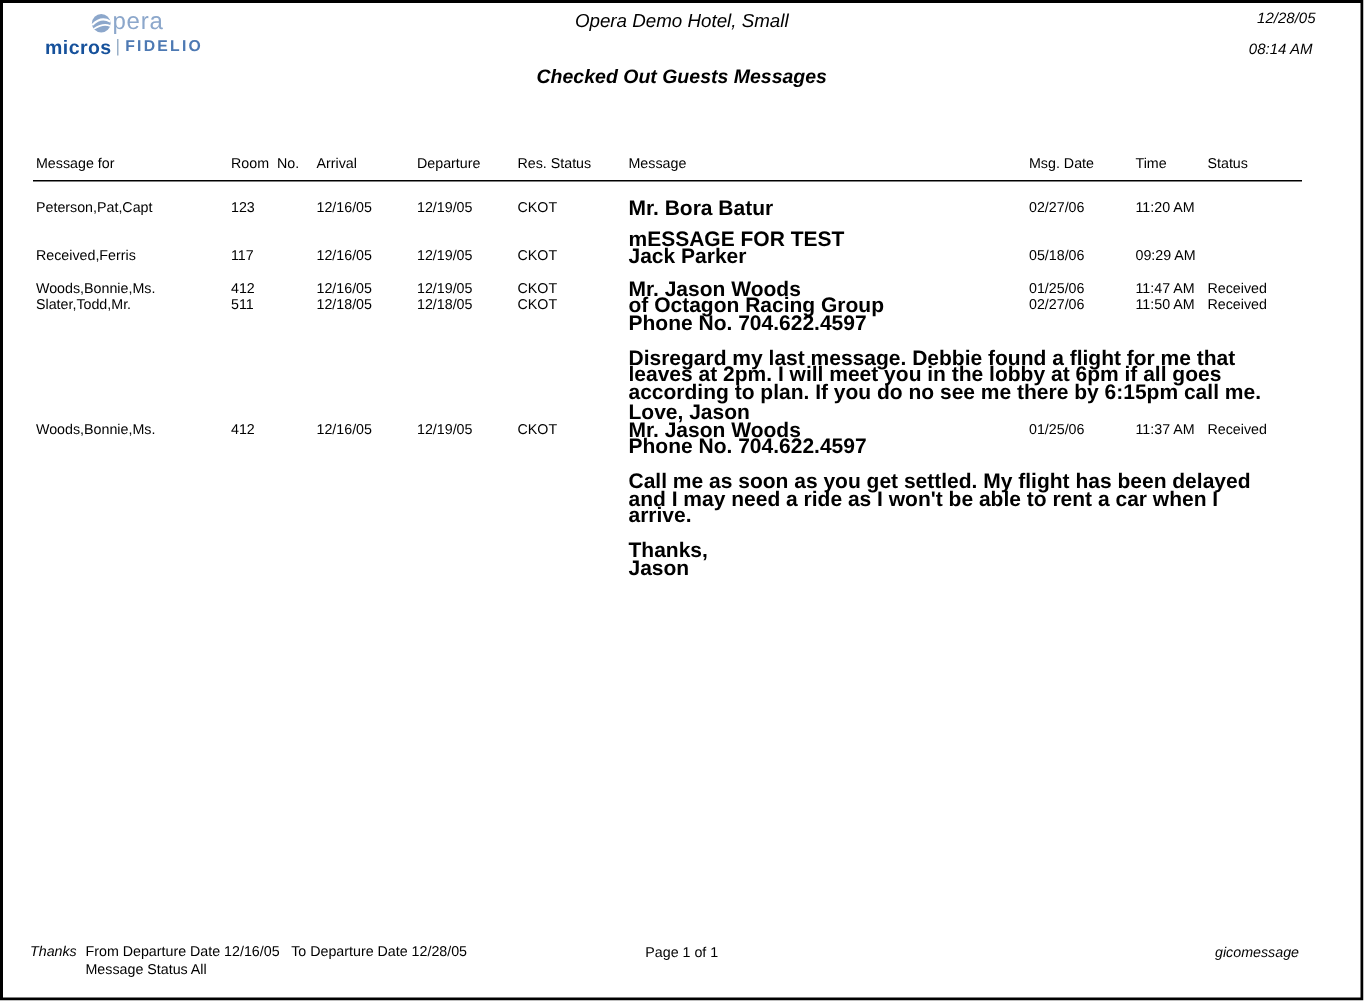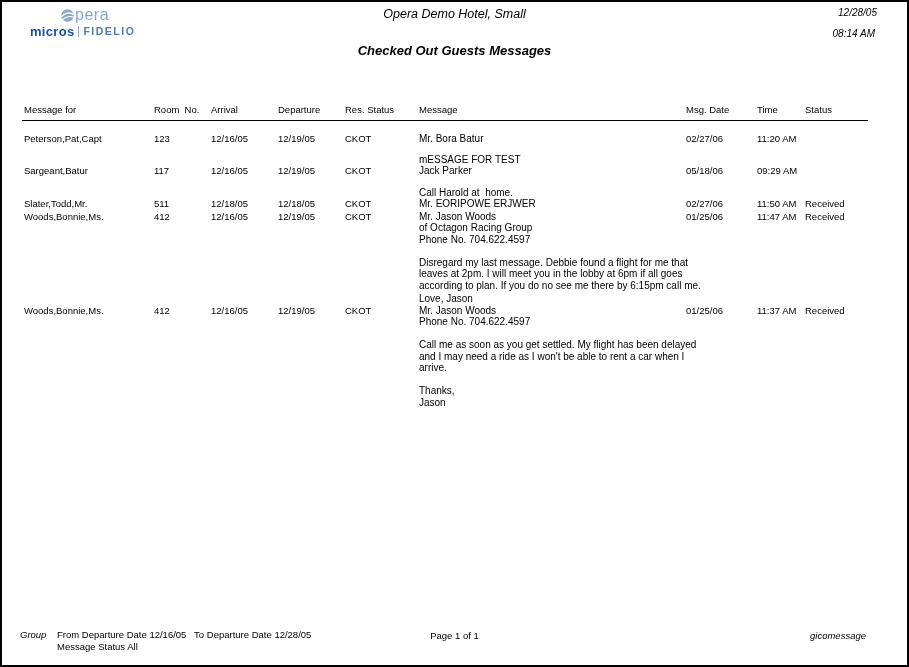--- a/index.html
+++ b/index.html
@@ -21,21 +21,21 @@
   .report-title{position:absolute;top:41px;left:0;right:0;text-align:center;font-style:italic;font-weight:bold;font-size:13px;}
   .hdr-date{position:absolute;top:5px;right:30px;font-style:italic;font-size:10px;}
   .hdr-time{position:absolute;top:26px;right:32px;font-style:italic;font-size:10px;}
   
   .thead{position:absolute;top:102px;left:0;right:0;height:16px;}
   .hcell{position:absolute;font-size:9.5px;white-space:pre;}
   .rule{position:absolute;top:118px;left:20px;width:846px;height:1px;background:#000;}
   .rows{position:absolute;top:119px;left:0;right:0;}
   .row{position:relative;}
   .cell{position:absolute;font-size:9.5px;line-height:11.5px;white-space:pre;}
-  .cell-message{margin-left:417px;width:268px;font-size:10px;}
+  .cell-message{margin-left:417px;width:268px;font-size:14px;font-weight:bold;}
   .msg-line{height:11.5px;line-height:11.5px;white-space:pre;}
   .c0{left:22px}.c1{left:152px}.c2{left:209px}.c3{left:276px}.c4{left:343px}
   .c5{left:417px}.c6{left:684px}.c7{left:755px}.c8{left:803px}
   
   .footer-filter-label{position:absolute;left:18px;top:627px;font-style:italic;font-size:9.5px;}
   .footer-filter-1{position:absolute;left:55px;top:627px;font-size:9.5px;white-space:pre;}
   .footer-filter-2{position:absolute;left:55px;top:639px;font-size:9.5px;}
   .footer-page{position:absolute;left:0;right:0;top:628px;text-align:center;font-size:9.5px;}
   .footer-code{position:absolute;right:41px;top:628px;font-style:italic;font-size:9.5px;}
 </style>
@@ -88,43 +88,39 @@
         <span class="cell c3" style="top: 0px;">12/19/05</span>
         <span class="cell c4" style="top: 0px;">CKOT</span>
         <div class="cell-message">
           <div class="msg-line">Mr. Bora Batur</div>
         </div>
         <span class="cell c6" style="top: 0px;">02/27/06</span>
         <span class="cell c7" style="top: 0px;">11:20 AM</span>
         <span class="cell c8" style="top: 0px;"></span>
       </div>
       <div class="row" style="margin-top: 9px;">
-        <span class="cell c0" style="top: 11.5px;">Sargeant,Batur</span>
+        <span class="cell c0" style="top: 11.5px;">Received,Ferris</span>
         <span class="cell c1" style="top: 11.5px;">117</span>
         <span class="cell c2" style="top: 11.5px;">12/16/05</span>
         <span class="cell c3" style="top: 11.5px;">12/19/05</span>
         <span class="cell c4" style="top: 11.5px;">CKOT</span>
         <div class="cell-message">
           <div class="msg-line">mESSAGE FOR TEST</div>
           <div class="msg-line">Jack Parker</div>
         </div>
         <span class="cell c6" style="top: 11.5px;">05/18/06</span>
         <span class="cell c7" style="top: 11.5px;">09:29 AM</span>
         <span class="cell c8" style="top: 11.5px;"></span>
       </div>
       <div class="row" style="margin-top: 10px;">
         <span class="cell c0" style="top: 11.5px;">Slater,Todd,Mr.</span>
         <span class="cell c1" style="top: 11.5px;">511</span>
         <span class="cell c2" style="top: 11.5px;">12/18/05</span>
         <span class="cell c3" style="top: 11.5px;">12/18/05</span>
         <span class="cell c4" style="top: 11.5px;">CKOT</span>
-        <div class="cell-message">
-          <div class="msg-line">Call Harold at  home.</div>
-          <div class="msg-line">Mr. EORIPOWE ERJWER</div>
-        </div>
         <span class="cell c6" style="top: 11.5px;">02/27/06</span>
         <span class="cell c7" style="top: 11.5px;">11:50 AM</span>
         <span class="cell c8" style="top: 11.5px;">Received</span>
       </div>
       <div class="row" style="margin-top: 1px;">
         <span class="cell c0" style="top: 0px;">Woods,Bonnie,Ms.</span>
         <span class="cell c1" style="top: 0px;">412</span>
         <span class="cell c2" style="top: 0px;">12/16/05</span>
         <span class="cell c3" style="top: 0px;">12/19/05</span>
         <span class="cell c4" style="top: 0px;">CKOT</span>
@@ -158,19 +154,19 @@
           <div class="msg-line"></div>
           <div class="msg-line">Thanks,</div>
           <div class="msg-line">Jason</div>
         </div>
         <span class="cell c6" style="top: 11.5px;">01/25/06</span>
         <span class="cell c7" style="top: 11.5px;">11:37 AM</span>
         <span class="cell c8" style="top: 11.5px;">Received</span>
       </div>
     </div>
 
-  <div class="footer-filter-label">Group</div>
+  <div class="footer-filter-label">Thanks</div>
   <div class="footer-filter-1">From Departure Date 12/16/05   To Departure Date 12/28/05</div>
   <div class="footer-filter-2">Message Status All</div>
   <div class="footer-page">Page 1 of 1</div>
   <div class="footer-code">gicomessage</div>
 
 </div>
 
 </body></html>

